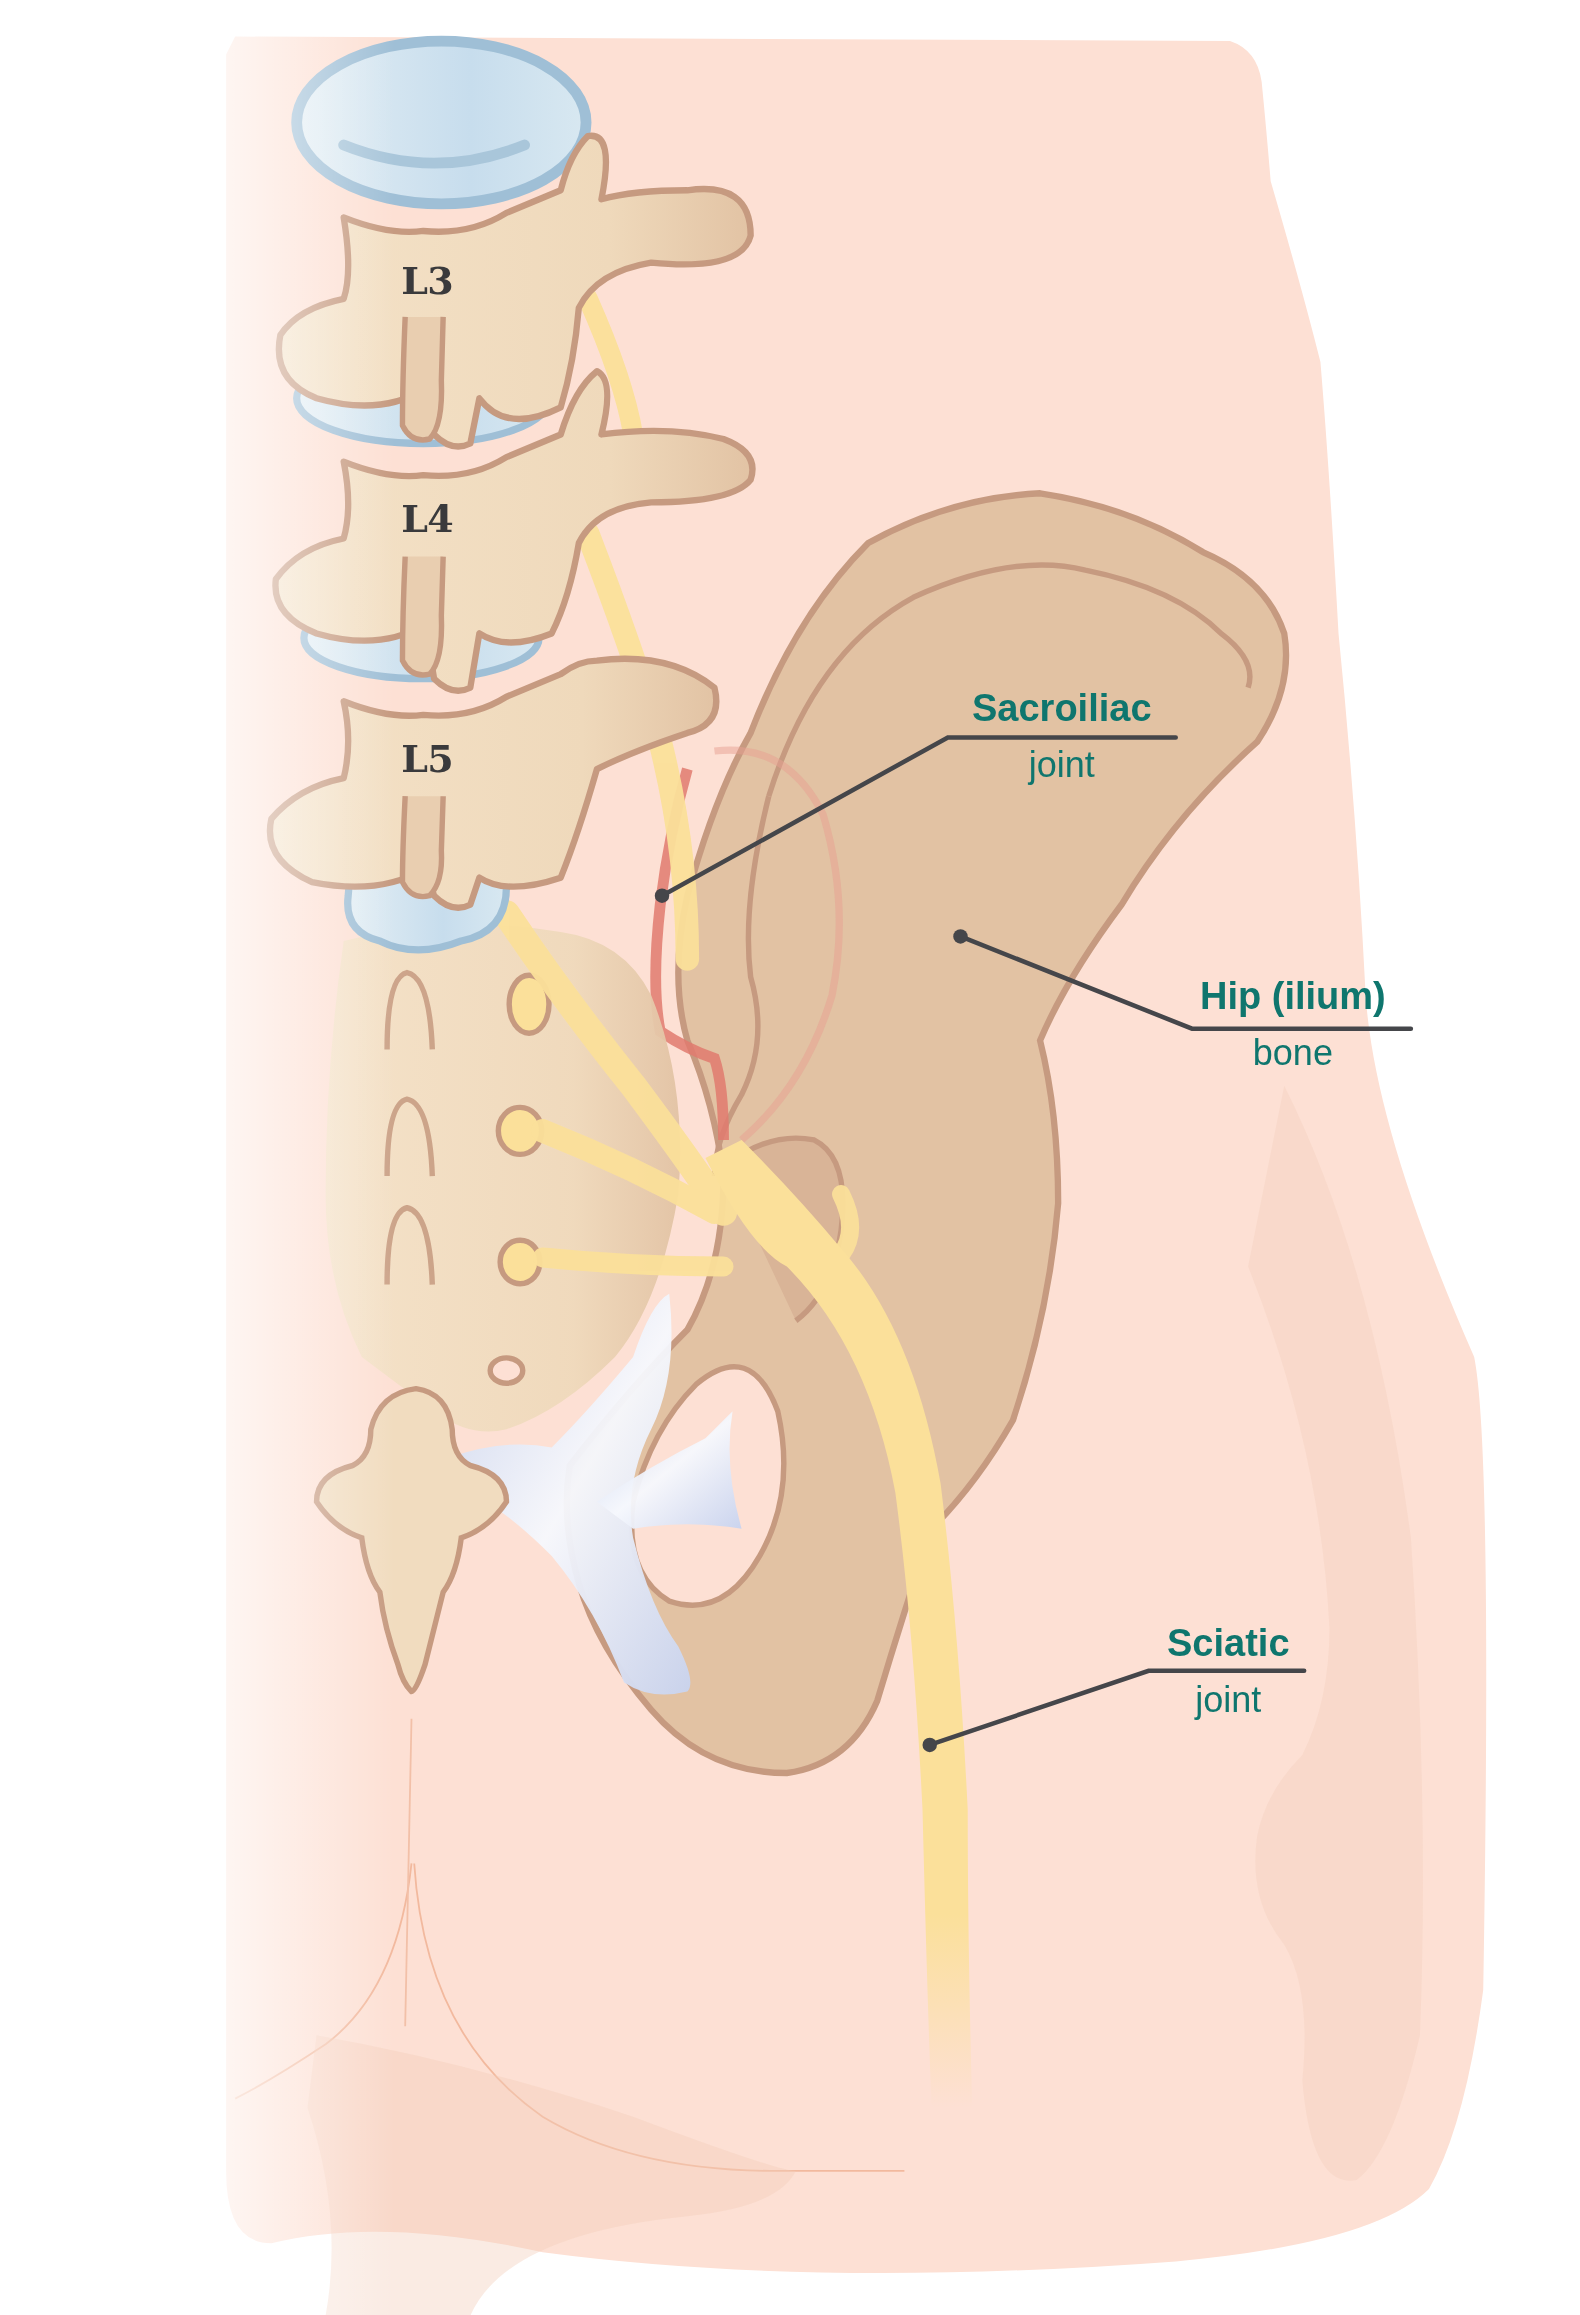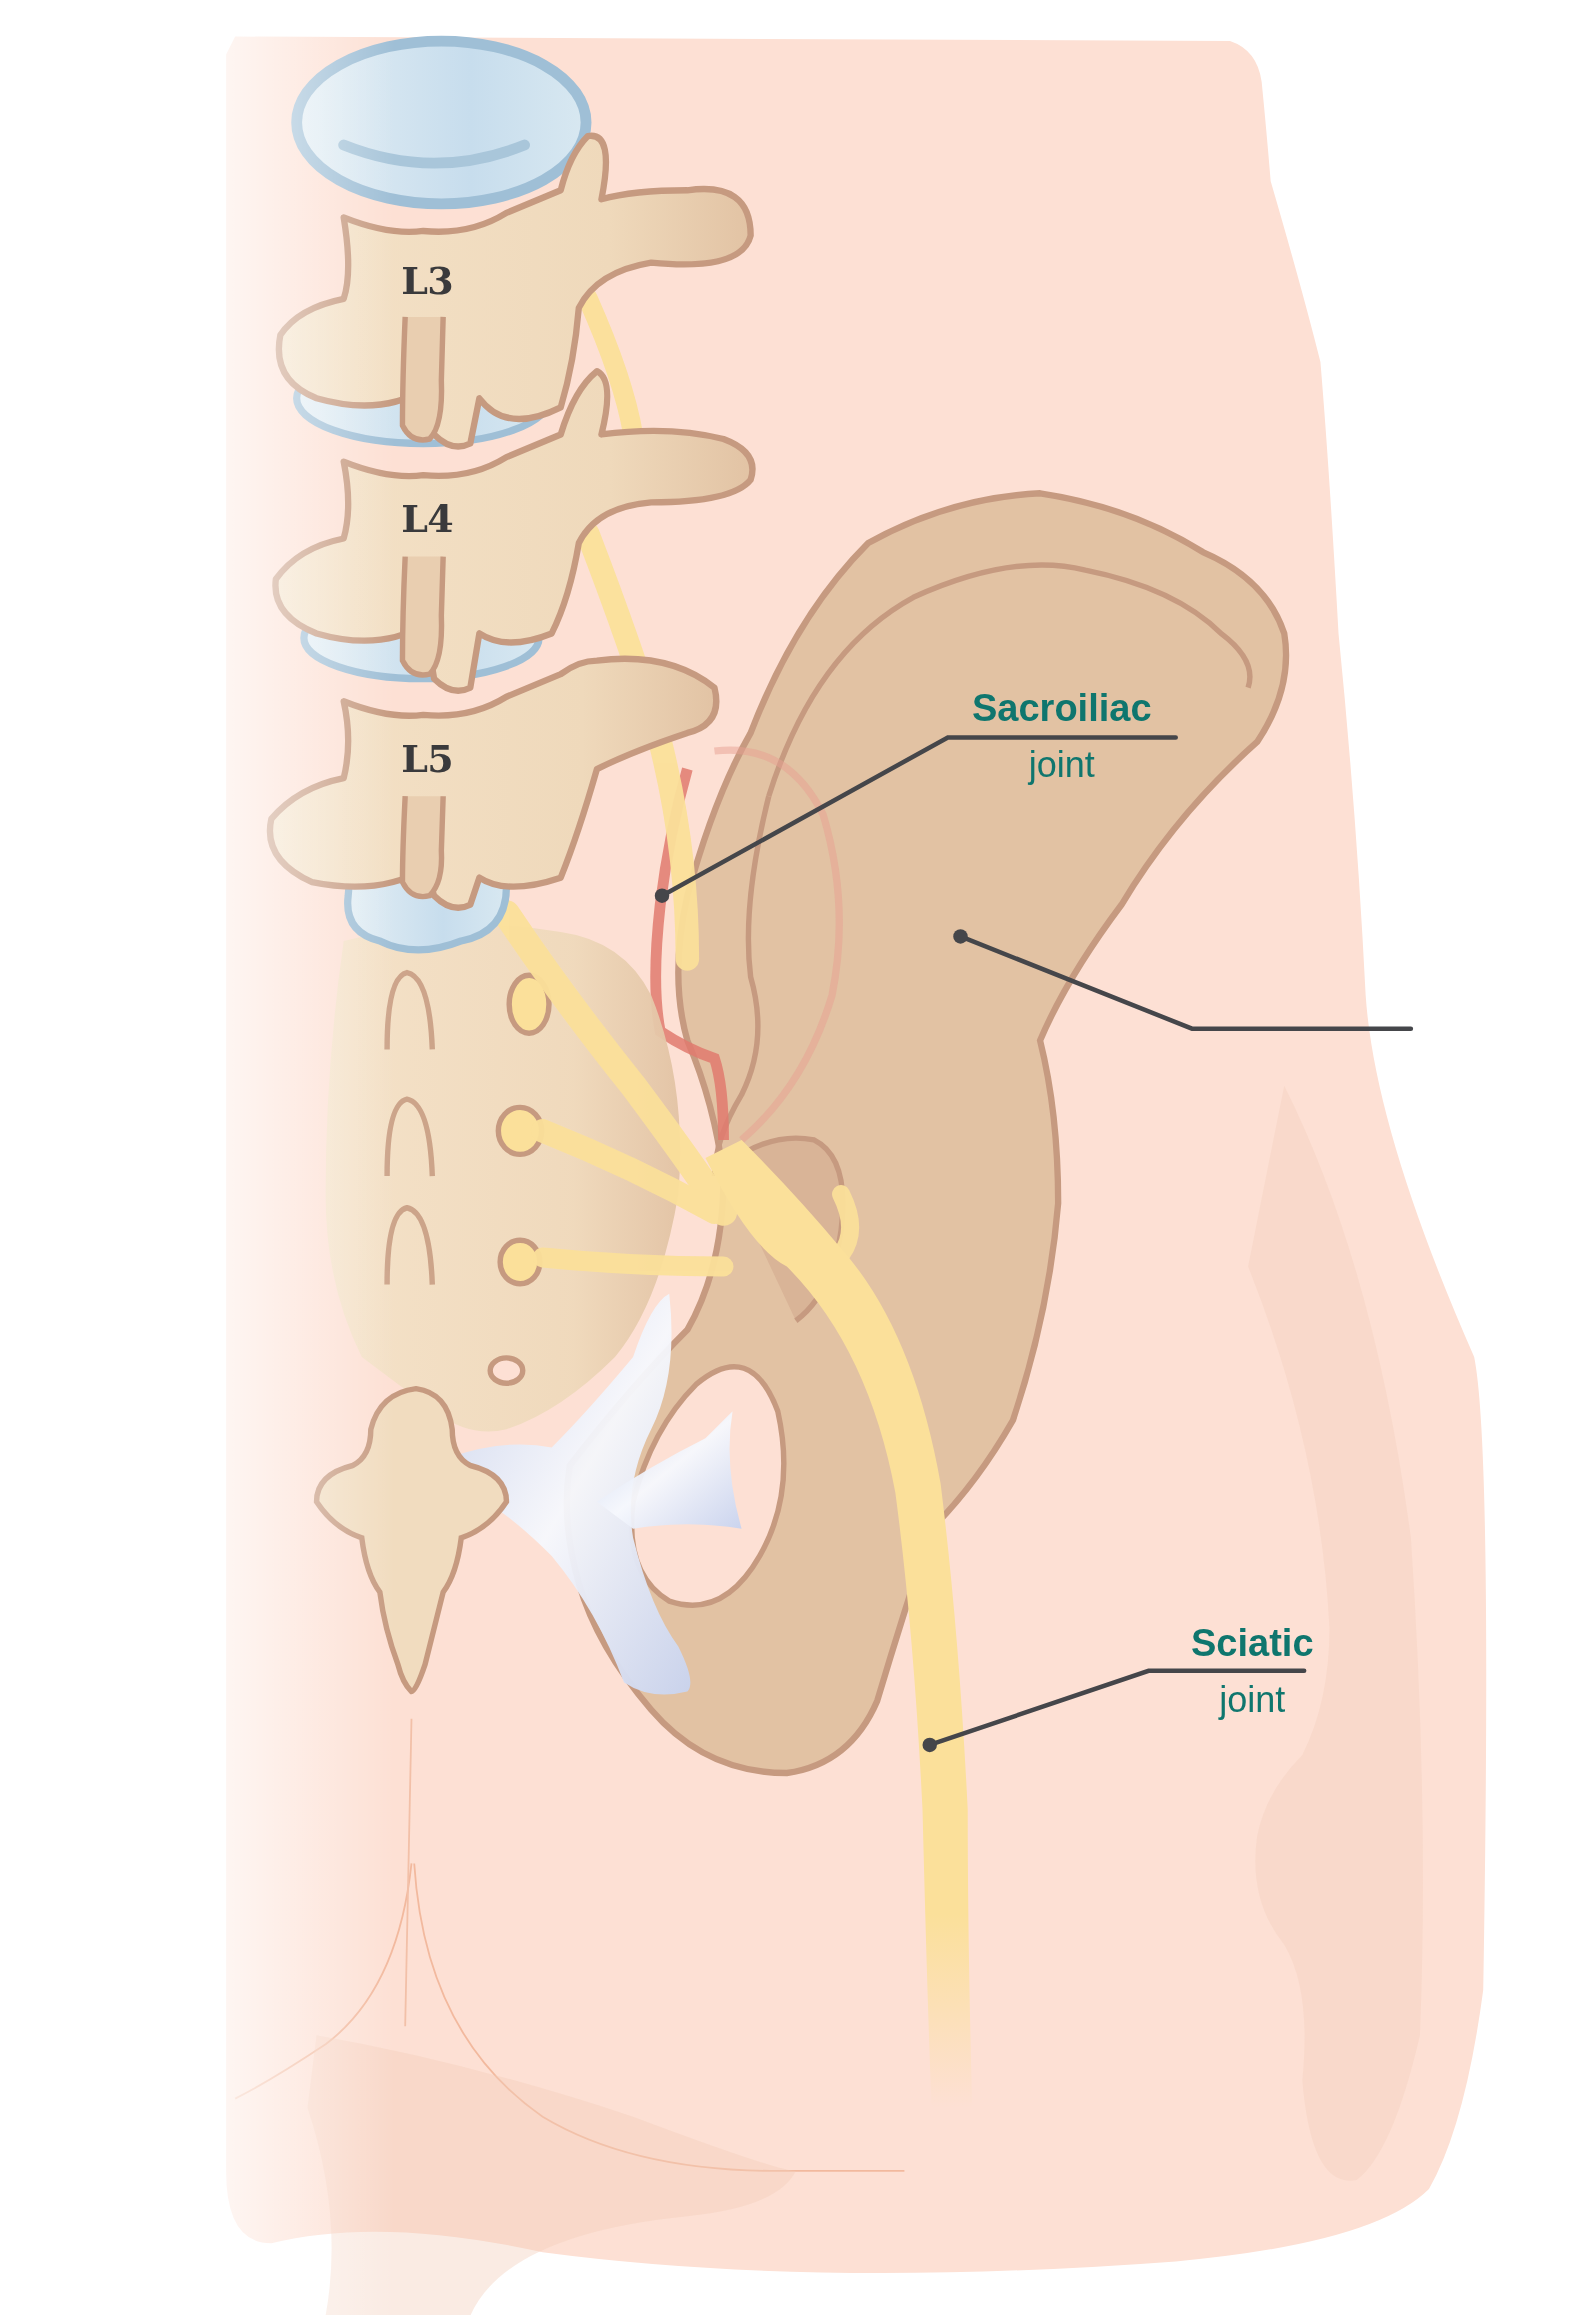--- a/index.html
+++ b/index.html
@@ -140,18 +140,22 @@
   </svg>
 
   <div class="vlabel" style="left:427px; top:280px;">L3</div>
   <div class="vlabel" style="left:427px; top:518px;">L4</div>
   <div class="vlabel" style="left:427px; top:758px;">L5</div>
 
   <div class="callout" style="left:972px; top:689px;">
     <div class="title">Sacroiliac</div>
     <div class="sub">joint</div>
   </div>
-  <div class="callout" style="left:1167px; top:1624px;margin-left:24px;">
+  <div class="callout" style="left:1200px; top:977px;">
+    <div class="title">Hip (ilium)</div>
+    <div class="sub">bone</div>
+  </div>
+  <div class="callout" style="left:1167px; top:1624px;">
     <div class="title">Sciatic</div>
     <div class="sub">joint</div>
   </div>
 </div>
 
 
 </body></html>

